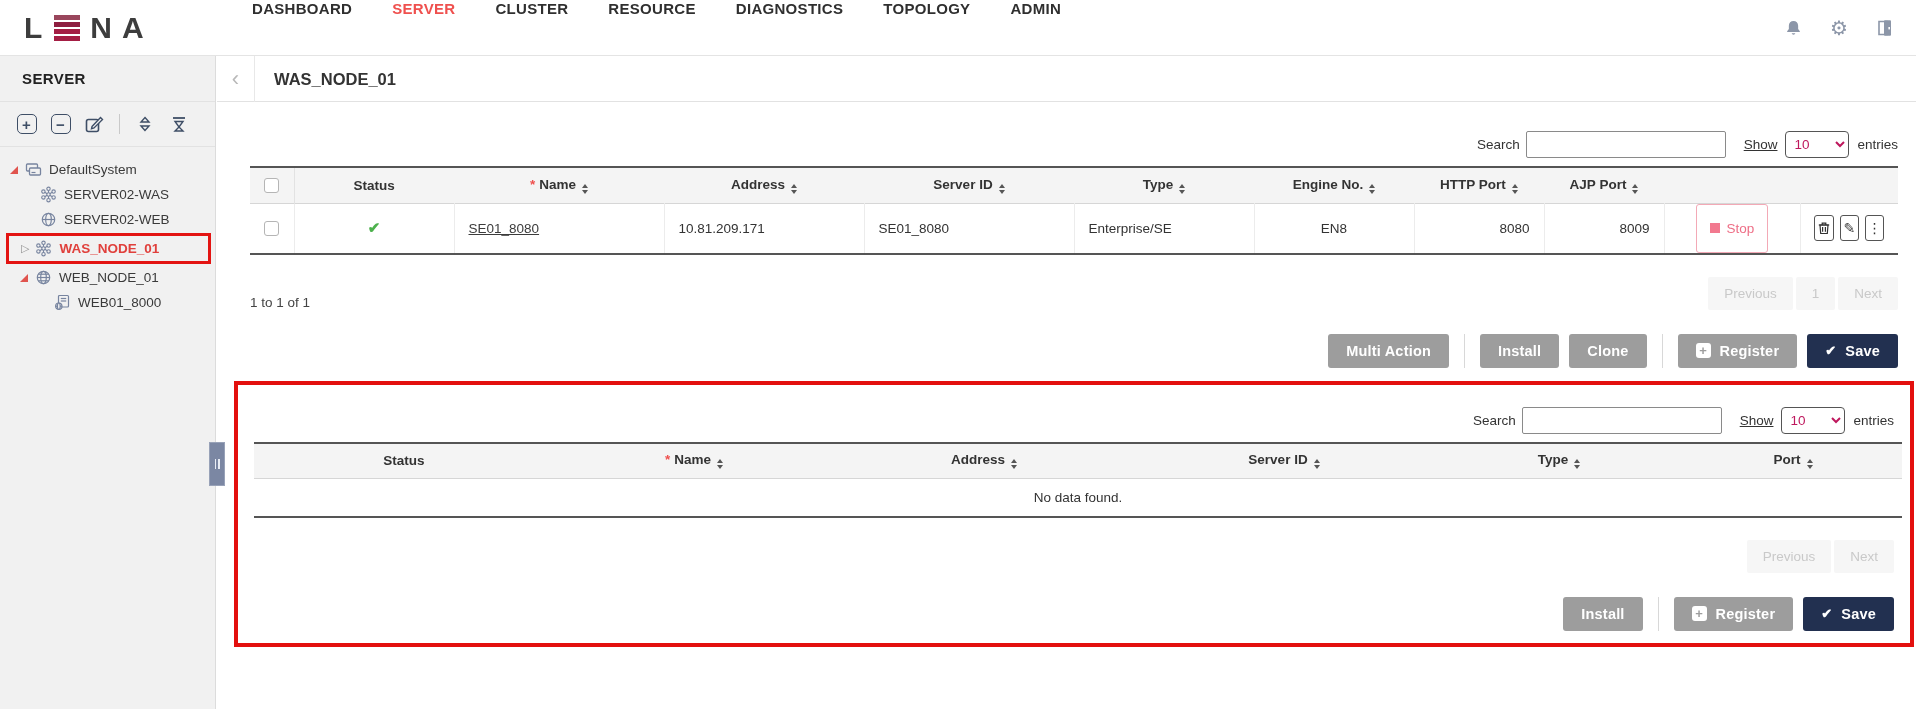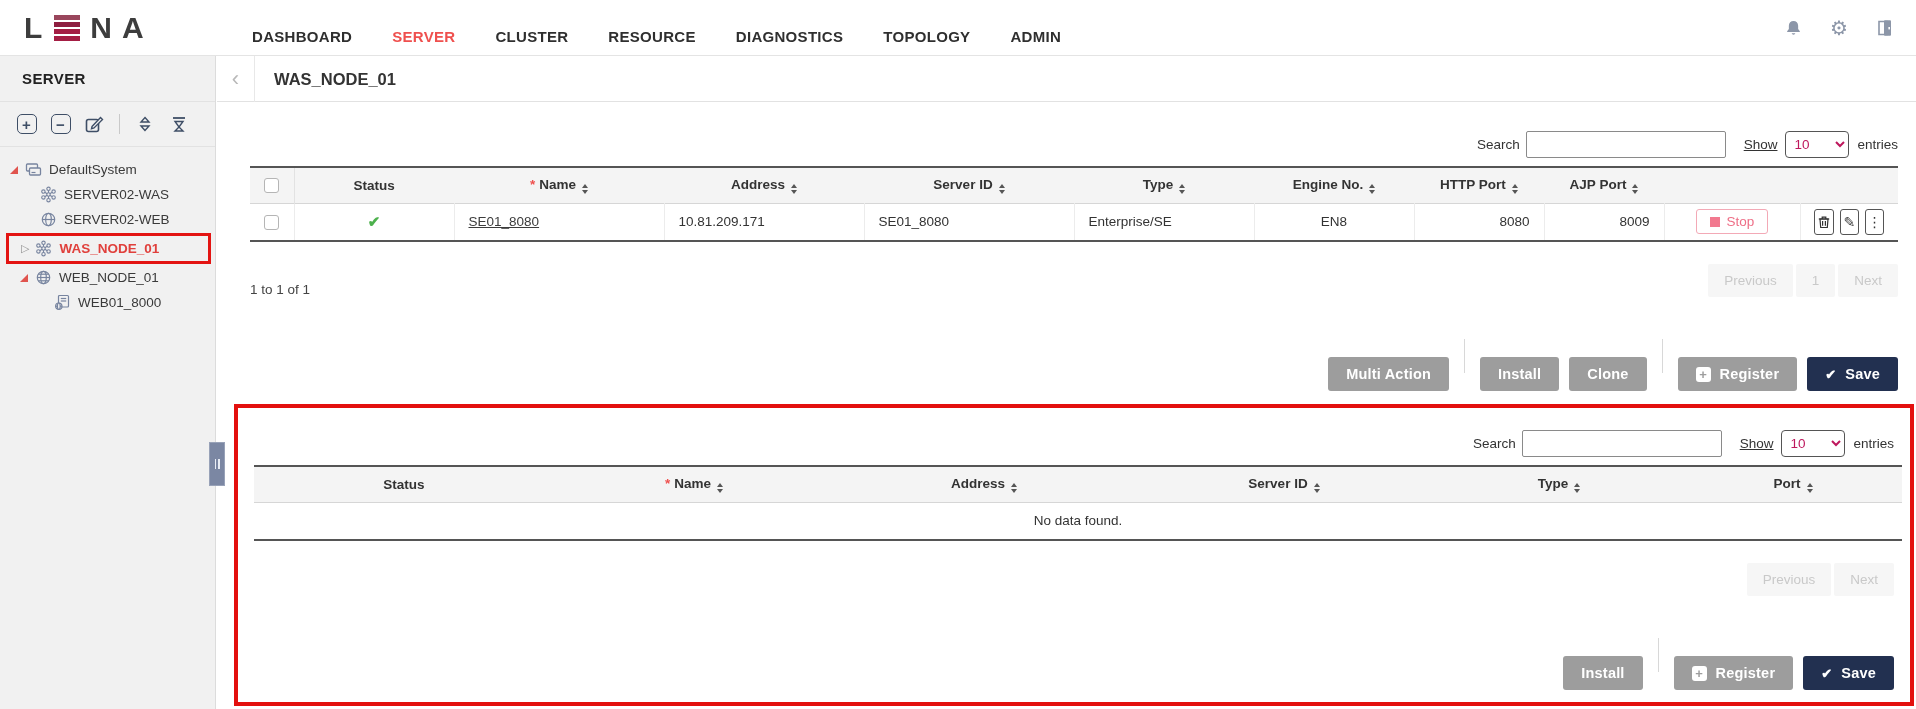--- a/index.html
+++ b/index.html
@@ -9,21 +9,21 @@
 
   
   .top-header { position:absolute; top:0; left:0; right:0; height:56px; background:#fff; border-bottom:1px solid #e4e4e4; }
   .logo { position:absolute; left:24px; top:11px; display:flex; align-items:center; gap:8px; font-weight:bold; font-size:30px; color:#3d3d3d; letter-spacing:2px; }
   .logo-bars { display:flex; flex-direction:column; gap:2.5px; margin:0 2px; }
   .logo-bars span { width:26px; height:4.5px; }
   .logo-bars span:nth-child(1){ background:#99465c; }
   .logo-bars span:nth-child(2){ background:#8e1f40; }
   .logo-bars span:nth-child(3){ background:#a41e44; }
   .logo-bars span:nth-child(4){ background:#a41e44; }
-  .top-nav { position:absolute; left:252px; top:0; height:45px; display:flex; align-items:flex-end; gap:40px; }
+  .top-nav { position:absolute; left:252px; top:0; height:45px; display:flex; align-items:flex-start; gap:40px; }
   .top-nav .nav-item { font-size:15px; font-weight:bold; color:#2f2f2f; letter-spacing:.3px; cursor:pointer; }
   .top-nav .nav-item.active { color:#ef504e; }
   .header-icons { position:absolute; right:20px; top:0; height:56px; display:flex; align-items:center; gap:24px; color:#8c96a8; }
   .hicon { width:22px; height:22px; display:flex; align-items:center; justify-content:center; cursor:pointer; }
   .hicon svg { display:block; }
   .gear-glyph { font-size:20px; line-height:1; color:#8c96a8; }
 
   
   .sidebar { position:absolute; top:56px; left:0; width:216px; bottom:0; background:#f1f1f1; border-right:1px solid #dcdcdc; }
   .sidebar-title { height:46px; line-height:46px; padding-left:22px; font-size:15px; font-weight:bold; color:#222; border-bottom:1px solid #e2e2e2; letter-spacing:.4px; }
@@ -71,34 +71,34 @@
   td.r { text-align:right; padding-right:18px; }
   th.cb-col, td.cb-col { border-right:1px solid #e2e2e2; text-align:center; padding:0; }
   input[type=checkbox] { appearance:none; width:15px; height:15px; border:1px solid #b5b5b5; border-radius:3px; background:#fff; vertical-align:middle; cursor:pointer; }
   .sort { display:inline-flex; flex-direction:column; gap:2px; margin-left:6px; vertical-align:1px; }
   .sort i { width:0; height:0; border-left:3.5px solid transparent; border-right:3.5px solid transparent; display:block; }
   .sort .up { border-bottom:4px solid #555; }
   .sort .down { border-top:4px solid #555; }
   .req { color:#ef504e; font-weight:bold; margin-right:4px; }
   .status-check { color:#4db14d; font-size:15px; font-weight:bold; }
   .name-link { color:#3c3c3c; text-decoration:underline; cursor:pointer; }
-  .stop-btn { display:inline-flex; align-items:center; gap:7px; border:1px solid #f3a9b6; background:#fff; color:#ee6e86; font-size:13.5px; font-family:inherit; padding:4px 13px; border-radius:3px; cursor:pointer; }
+  .stop-btn { display:inline-flex; align-items:center; gap:7px; border:1px solid #f3a9b6; background:#fff; color:#ee6e86; font-size:13.5px; font-family:inherit; padding:16px 13px; border-radius:3px; cursor:pointer; }
   .stop-square { width:10px; height:10px; background:#f2798f; display:inline-block; }
   .row-actions { display:flex; gap:6px; justify-content:flex-end; align-items:center; }
   .icon-btn { width:26px; height:26px; border:1px solid #555; border-radius:3px; background:#fff; display:flex; align-items:center; justify-content:center; color:#333; font-size:14px; cursor:pointer; }
   .icon-btn svg { display:block; }
 
   .list-footer { display:flex; justify-content:space-between; align-items:flex-end; margin-top:22px; }
   .list-footer.right-only { justify-content:flex-end; }
   .summary { font-size:13.5px; color:#444; }
   .pagination { display:flex; gap:3px; }
   .pg-btn { background:#f6f6f6; border:none; color:#c9c9c9; font-size:13.5px; font-family:inherit; padding:9px 16px; cursor:pointer; border-radius:2px; }
 
   .action-row { display:flex; justify-content:flex-end; align-items:center; gap:10px; margin-top:24px; }
-  .btn { height:34px; padding:0 18px; border:none; border-radius:3px; background:#9d9d9d; color:#fff; font-size:14.5px; font-weight:bold; font-family:inherit; display:inline-flex; align-items:center; gap:9px; cursor:pointer; letter-spacing:.2px;margin-top:36px; }
+  .btn { height:34px; padding:0 18px; border:none; border-radius:3px; background:#9d9d9d; color:#fff; font-size:14.5px; font-weight:bold; font-family:inherit; display:inline-flex; align-items:center; gap:9px; cursor:pointer; letter-spacing:.2px; }
   .btn.navy { background:#223050; }
   .btn-divider { width:1px; height:34px; background:#d8d8d8; margin:0 5px; }
   .plus-box { width:15px; height:15px; background:#fff; border-radius:3px; color:#9d9d9d; font-size:13px; font-weight:bold; display:flex; align-items:center; justify-content:center; line-height:1; }
   .save-check { font-size:13px; }
 
   .annotated-section { border:4px solid #e3100e; margin:13px -16px 0 -16px; padding:13px 16px 12px 16px; }
   .no-data-row td { text-align:center; color:#555; }
 </style>
 </head>
 <body>

